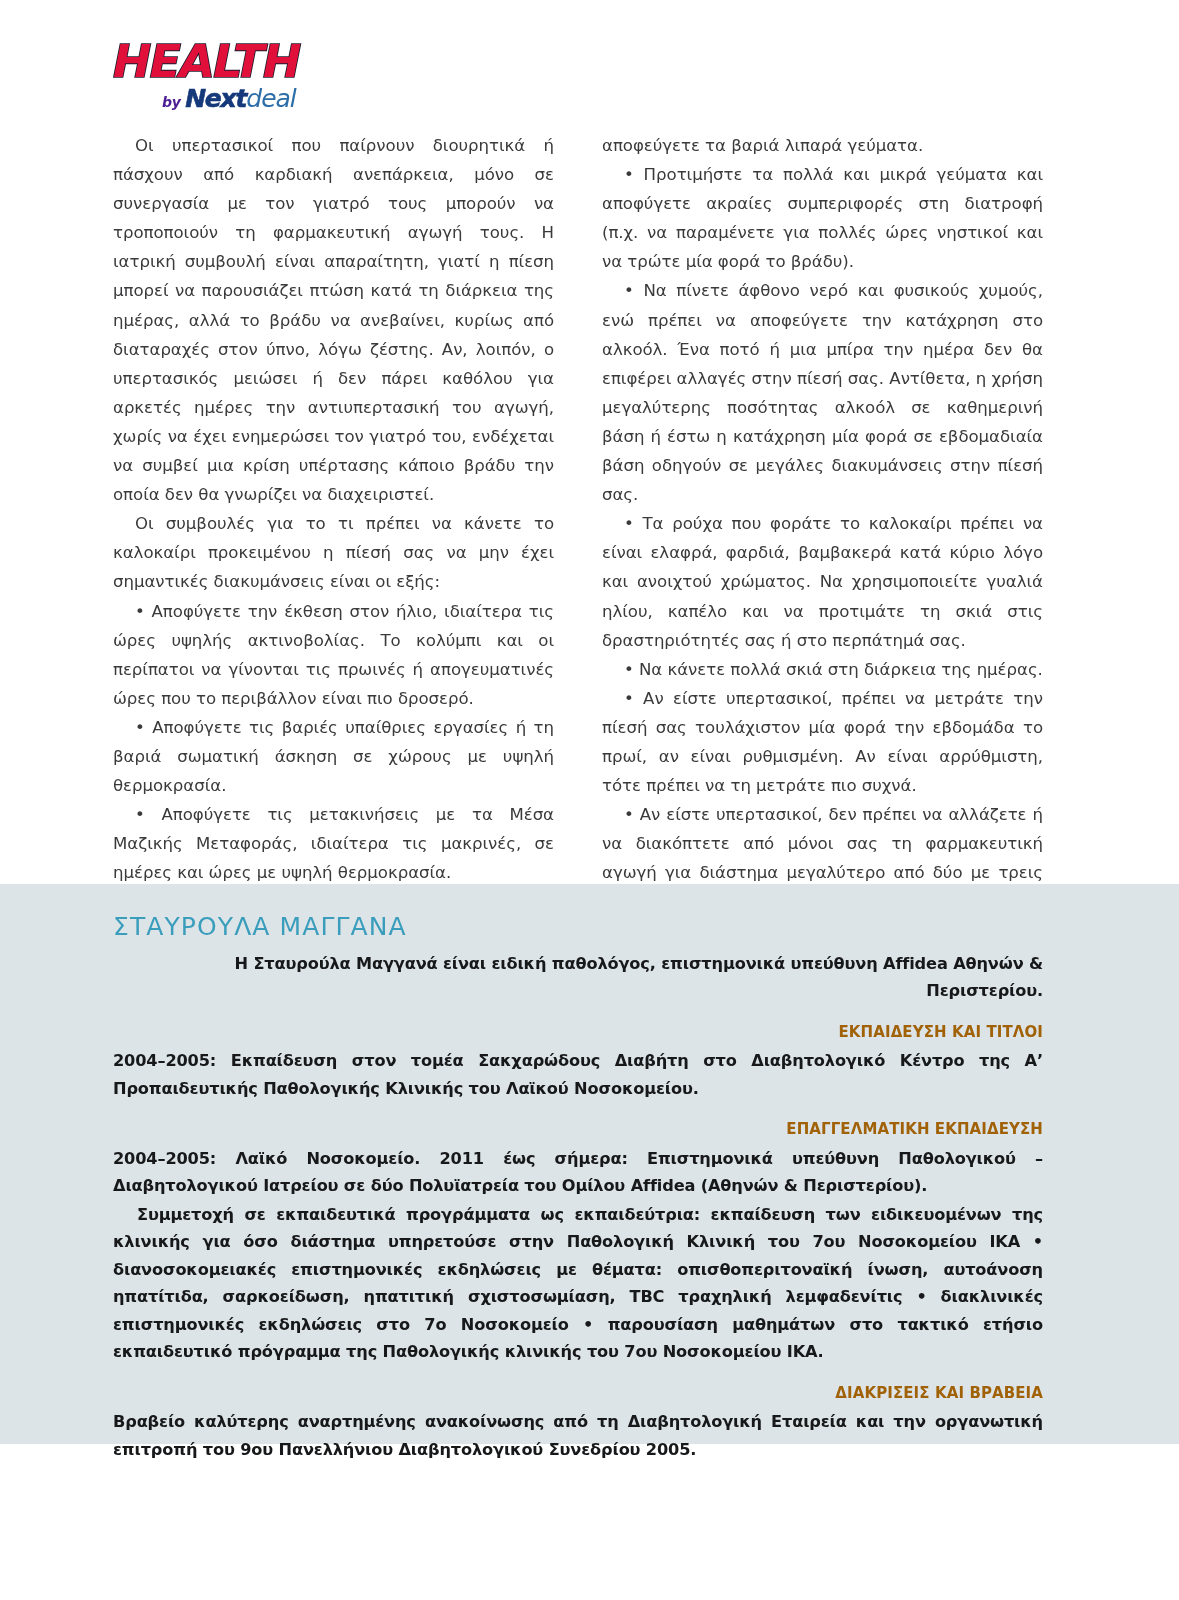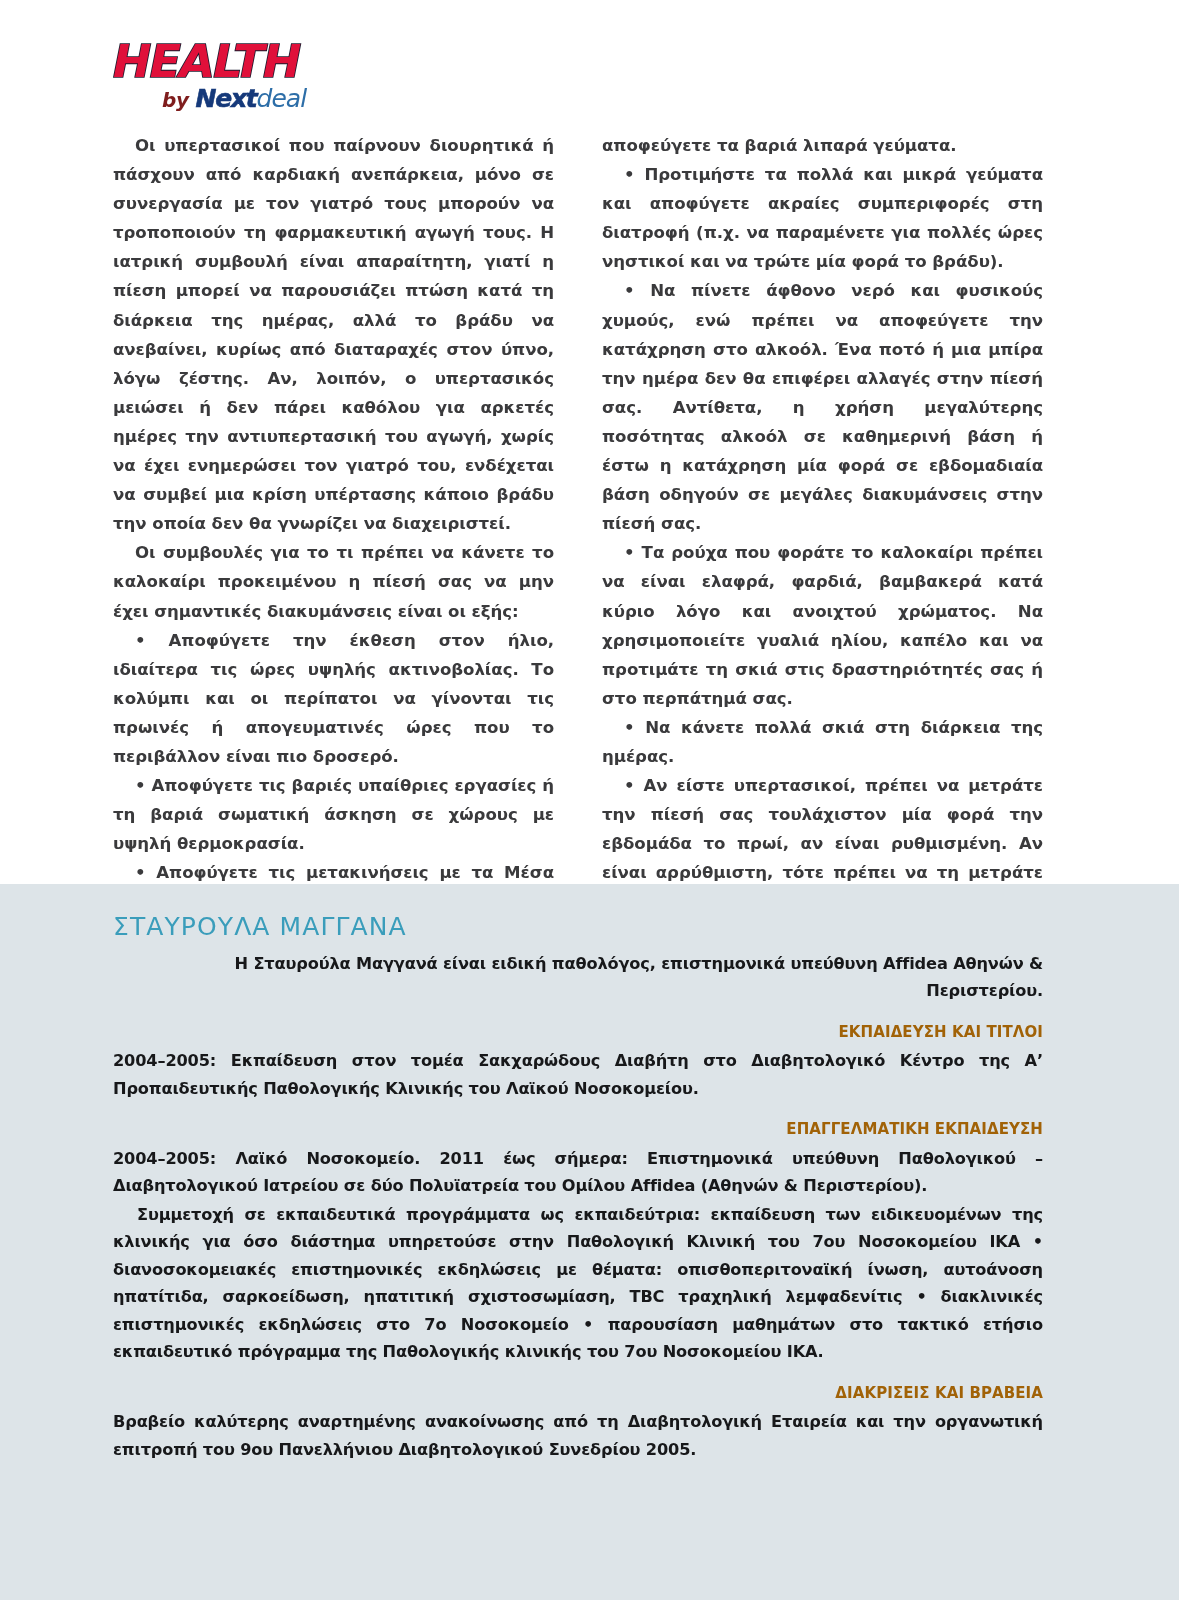--- a/index.html
+++ b/index.html
@@ -54,24 +54,24 @@
     white-space: nowrap;
   }
   .logo-sub {
     position: absolute;
     left: 49px;
     top: 46px;
     white-space: nowrap;
     line-height: 1;
   }
   .logo-by {
-    font-size: 20px;
-    font-style: italic;
-    font-weight: bold;
-    color: #7f1d1d;
+    font-size: 14px;
+    font-style: italic;
+    font-weight: bold;
+    color: #4c1d95;
     letter-spacing: -0.3px;
   }
   .logo-next {
     font-size: 25px;
     font-weight: bold;
     font-style: italic;
     color: #15397a;
     letter-spacing: -1.2px;
     -webkit-text-stroke: 0.6px #15397a;
   }
@@ -84,21 +84,20 @@
   }
 
   
   .article {
     position: absolute;
     left: 113px;
     top: 131px;
     width: 930px;
     display: flex;
     gap: 48px;
-    font-weight: bold;
   }
   .col {
     width: 441px;
   }
   .col p {
     margin: 0;
     font-family: "DejaVu Sans", "Liberation Sans", sans-serif;
     font-size: 16.6px;
     line-height: 29.1px;
     color: #3a3a3c;
@@ -118,21 +117,21 @@
     margin-left: 7px;
     vertical-align: 1px;
   }
 
   
   .bio {
     position: absolute;
     left: 0;
     top: 884px;
     width: 1179px;
-    height: 716px;
+    height: 560px;
     background: #dde4e8;
   }
   .bio-inner {
     position: absolute;
     left: 113px;
     top: 29px;
     width: 930px;
   }
   .bio-name {
     font-family: "DejaVu Sans", "Liberation Sans", sans-serif;

